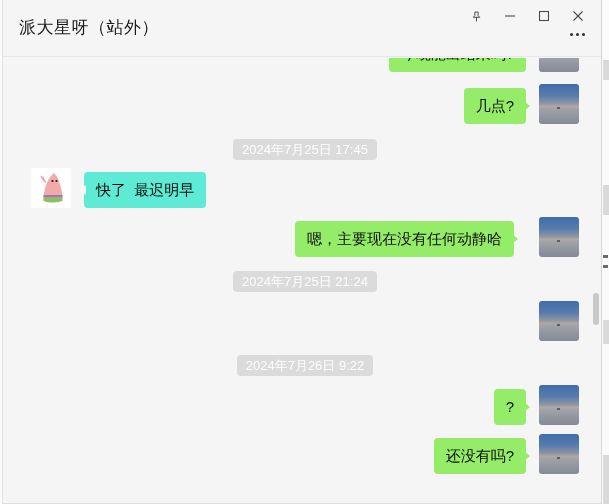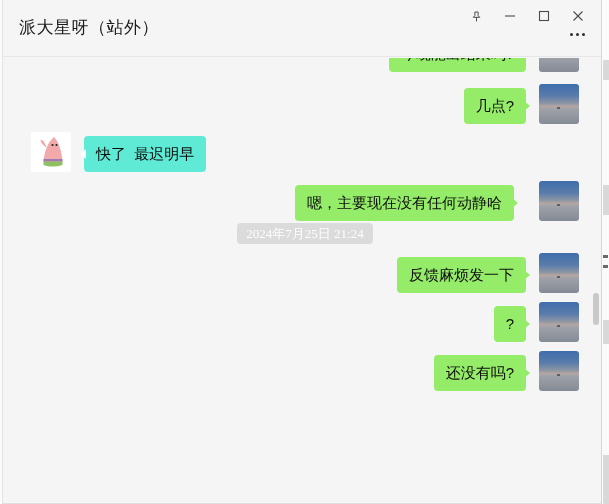--- a/index.html
+++ b/index.html
@@ -65,21 +65,21 @@
     padding:0 9px; border-radius:4px; white-space:pre;
   }
 
   
   .r1 { margin-top:-26px; }   
   .r2 { margin-top:12px; }
   .t1 { margin-top:15px; }
   .r3 { margin-top:8px;  }
   .t2 { margin-top:14px; }
   .r4 { margin-top:9px;gap:12px;  }
-  .t3 { margin-top:2px;font-family:Liberation Serif, serif; }
+  .t3 { margin-top:14px; }
   .r5 { margin-top:9px;  }
   .t4 { margin-top:14px; }
   .r6 { margin-top:9px;  }
   .r7 { margin-top:9px;  }
 
   
   .scroll-thumb { position:absolute; right:2px; top:293px; width:6px; height:32px;
     border-radius:3px; background:#c9c9c9; }
 
   
@@ -152,20 +152,23 @@
           </div>
       </div>
 
       <div class="msg-row out r2">
         <div class="bubble green">几点?</div>
         <div class="avatar">
             <div class="avatar-photo"></div>
           </div>
       </div>
 
+      <div class="ts-row t1">
+        <div class="ts-badge">2024年7月25日 17:45</div>
+      </div>
 
       <div class="msg-row in r3">
         <div class="avatar">
           <div class="avatar-cartoon">
             <svg width="40" height="40" viewBox="0 0 40 40">
               <rect width="40" height="40" fill="#ffffff"></rect>
               <path d="M23 5 C18 9 13.5 17 12.5 30 L31.5 30 C30.5 17 27 9 23 5 Z" fill="#F2A9A9"></path>
               <path d="M14.5 15 C11.5 13 9.5 10 9.5 7.5 L12.5 9 C13.5 11 14.5 13 15.5 14.5 Z" fill="#F2A9A9"></path>
               <circle cx="21.5" cy="13" r="1.1" fill="#222222"></circle>
               <circle cx="25.5" cy="13" r="1.1" fill="#222222"></circle>
@@ -183,26 +186,28 @@
         <div class="avatar">
             <div class="avatar-photo"></div>
           </div>
       </div>
 
       <div class="ts-row t3">
         <div class="ts-badge">2024年7月25日 21:24</div>
       </div>
 
       <div class="msg-row out r5">
-        <div class="bubble green">反馈麻烦发一下</div>
-        <div class="avatar">
-            <div class="avatar-photo"></div>
-          </div>
-      </div>
-
+        <div class="avatar">
+            <div class="avatar-photo"></div>
+          </div>
+      </div>
+
+      <div class="ts-row t4">
+        <div class="ts-badge">2024年7月26日 9:22</div>
+      </div>
 
       <div class="msg-row out r6">
         <div class="bubble green">?</div>
         <div class="avatar">
             <div class="avatar-photo"></div>
           </div>
       </div>
 
       <div class="msg-row out r7">
         <div class="bubble green">还没有吗?</div>

